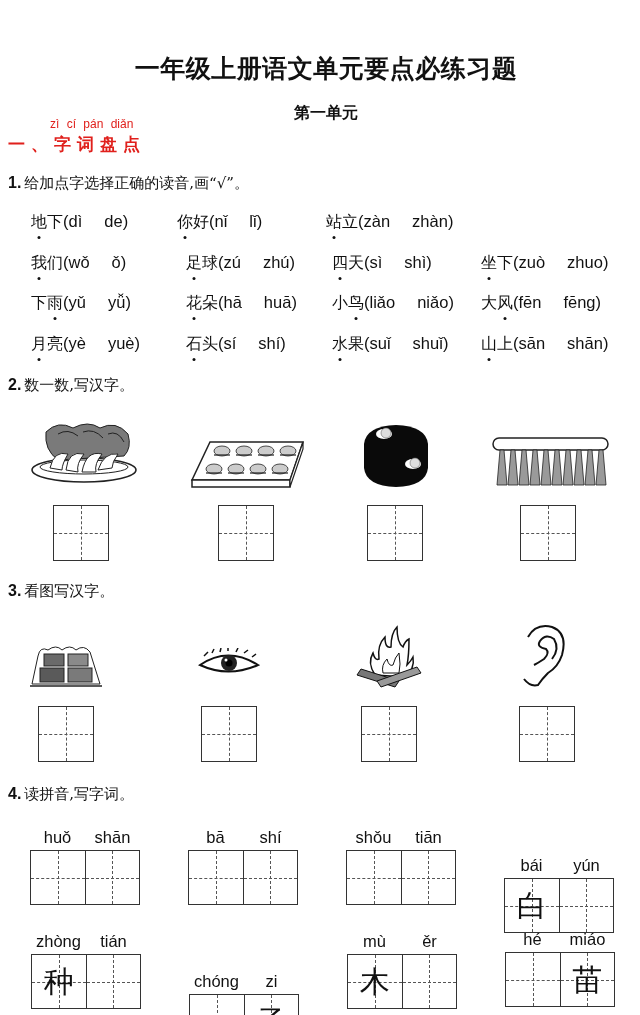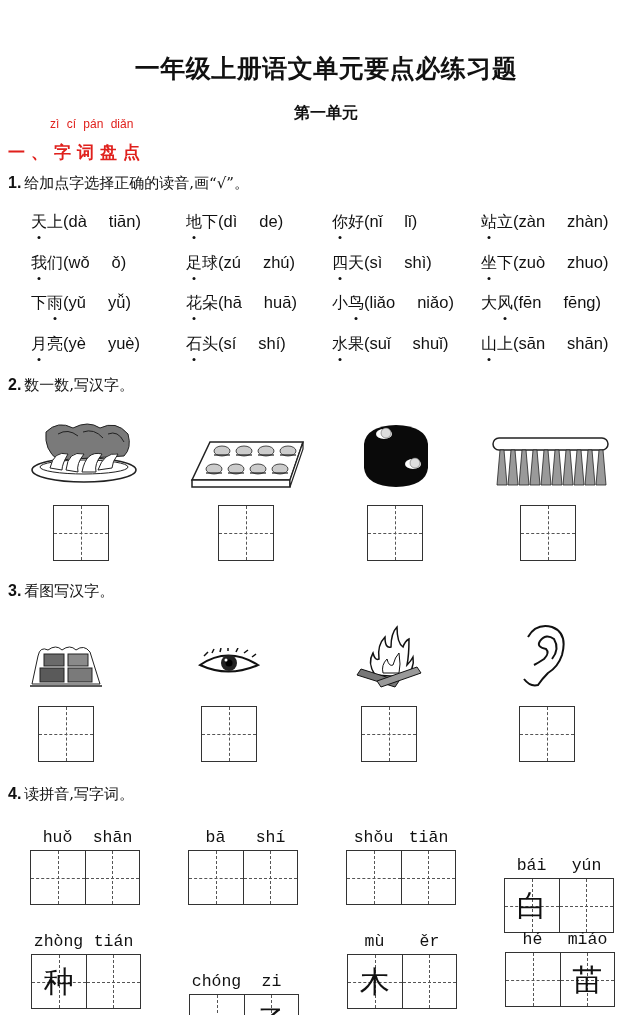--- a/index.html
+++ b/index.html
@@ -7,21 +7,21 @@
   body { position: relative; font-family: "DejaVu Sans", sans-serif; color: #111; }
 
   .title { position: absolute; left: 0; top: 52px; width: 652px; text-align: center;
     font-family: "DejaVu Sans", sans-serif; font-weight: bold; font-size: 25px; letter-spacing: 0.5px; color: #111; }
   .unit { position: absolute; left: 0; top: 103px; width: 652px; text-align: center;
     font-family: "DejaVu Sans", sans-serif; font-weight: bold; font-size: 16px; color: #111; }
 
   .sec-pinyin { position: absolute; left: 50px; top: 117px; font-family: "Liberation Sans", sans-serif;
     font-size: 12px; color: #e0201c; word-spacing: 4px; }
   .sec-title { position: absolute; left: 8px; top: 133px; font-family: "DejaVu Sans", sans-serif;
-    font-weight: bold; font-size: 17px; color: #e0201c; letter-spacing: 6px; margin-top: 8px; }
+    font-weight: bold; font-size: 17px; color: #e0201c; letter-spacing: 6px; }
 
   .q { position: absolute; left: 8px; font-family: "DejaVu Serif", serif; font-size: 15px; color: #111; }
   .q .num { font-family: "Liberation Sans", sans-serif; font-weight: bold; font-size: 16px; margin-right: 3px; }
 
   
   .py-grid { position: absolute; left: 31px; top: 212px; width: 605px; }
   .py-row { display: flex; height: 40.5px; }
   .py-item { position: relative; font-size: 16px; white-space: nowrap; }
   .py-item .w { font-family: "DejaVu Serif", serif; font-size: 16px; position: relative; }
   .py-item .w .ch { position: relative; display: inline-block; }
@@ -32,21 +32,21 @@
   .c0 { width: 155px; } .c1 { width: 146px; } .c2 { width: 149px; } .c3 { width: 155px; }
 
   
   .pic { position: absolute; }
   .tbox { position: absolute; width: 56px; height: 56px; border: 1.5px solid #333; }
   .tbox::before { content: ""; position: absolute; left: 50%; top: 0; bottom: 0; border-left: 1px dashed #555; }
   .tbox::after { content: ""; position: absolute; top: 50%; left: 0; right: 0; border-top: 1px dashed #555; }
 
   
   .word { position: absolute; width: 110px; }
-  .word .pys { display: flex; height: 22px; font-family: Liberation Mono, monospace; font-size: 16.5px; color: #111; }
+  .word .pys { display: flex; height: 22px; font-family: Liberation Sans, sans-serif; font-size: 16.5px; color: #111; }
   .word .pys span { flex: 1; text-align: center; }
   .word .cells { display: flex; border: 1.5px solid #333; height: 55px; }
   .word .cell { position: relative; flex: 1; }
   .word .cell + .cell { border-left: 1.5px solid #333; }
   .word .cell::before { content: ""; position: absolute; left: 50%; top: 0; bottom: 0; border-left: 1px dashed #555; }
   .word .cell::after { content: ""; position: absolute; top: 50%; left: 0; right: 0; border-top: 1px dashed #555; }
   .word .cell .given { position: absolute; left: 0; right: 0; top: 8px; text-align: center; z-index: 2;
     font-family: "DejaVu Serif", serif; font-size: 30px; line-height: 38px; color: #111; background: transparent; }
 </style>
 </head>
@@ -57,23 +57,20 @@
 
 <div class="sec-pinyin">zì cí pán diǎn</div>
 <div class="sec-title">一、字词盘点</div>
 
 <div class="q" style="top:174px;">
   <span class="num">1.</span><span>给加点字选择正确的读音,画“√”。</span>
 </div>
 
 <div class="py-grid">
   <div class="py-row">
-    <div class="py-item c0">
-      <span class="w"><span class="ch dot">天</span><span class="ch">上</span></span><span class="o">(<span>dà</span><span class="gap" style="width:22px"></span><span>tiān</span>)</span>
-    </div>
     <div class="py-item c1">
       <span class="w"><span class="ch dot">地</span><span class="ch">下</span></span><span class="o">(<span>dì</span><span class="gap" style="width:22px"></span><span>de</span>)</span>
     </div>
     <div class="py-item c2">
       <span class="w"><span class="ch dot">你</span><span class="ch">好</span></span><span class="o">(<span>nǐ</span><span class="gap" style="width:22px"></span><span>lǐ</span>)</span>
     </div>
     <div class="py-item c3">
       <span class="w"><span class="ch dot">站</span><span class="ch">立</span></span><span class="o">(<span>zàn</span><span class="gap" style="width:22px"></span><span>zhàn</span>)</span>
     </div>
   </div>

